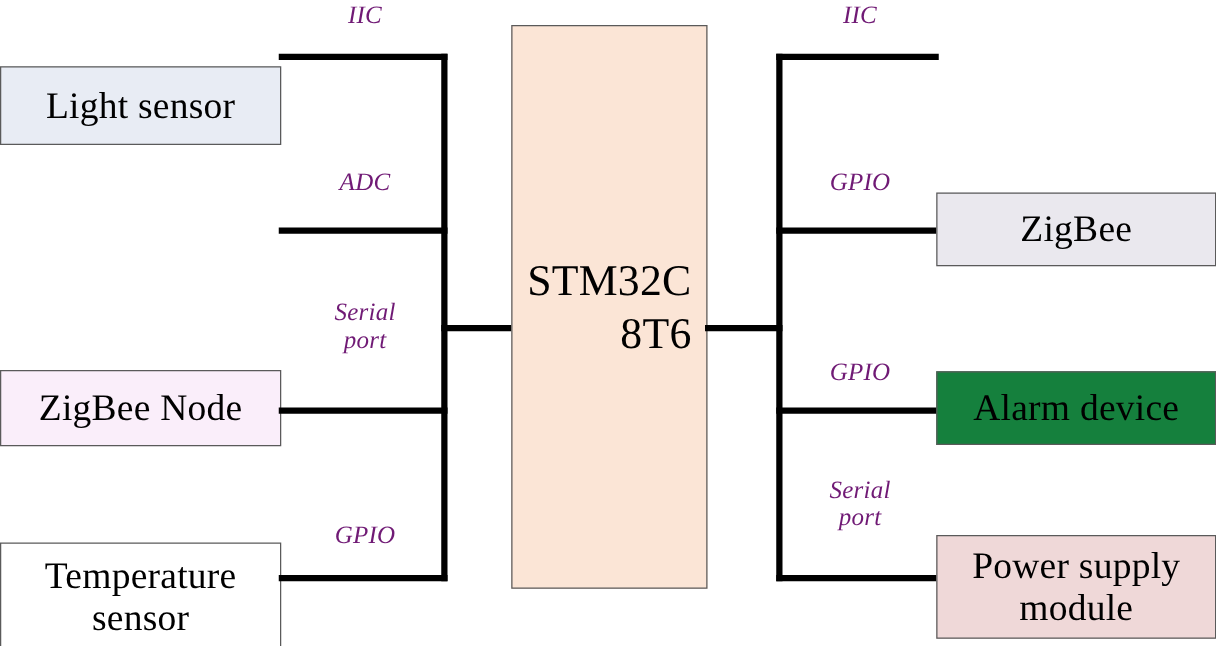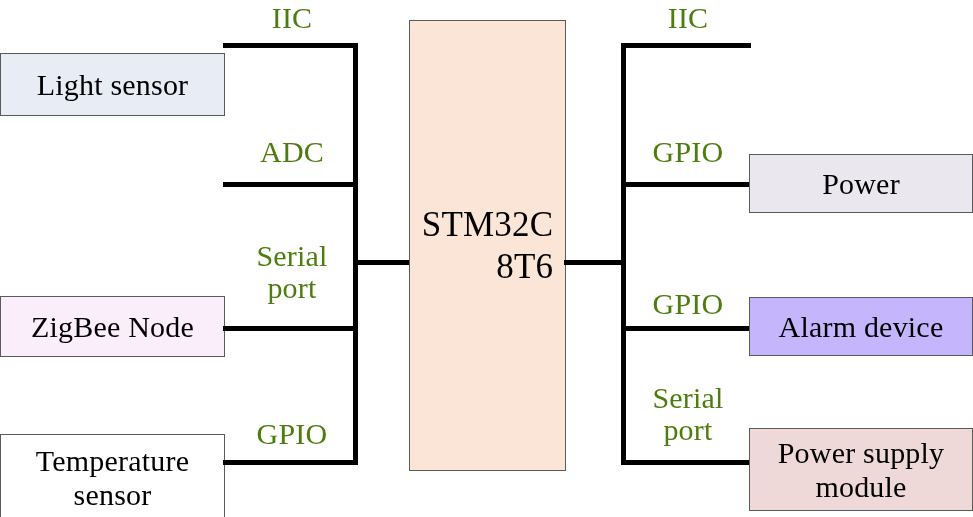--- a/index.html
+++ b/index.html
@@ -43,26 +43,27 @@
   .wire {
     position: absolute;
     background: #000000;
   }
   .wire.h { height: 5px; }
   .wire.v { width: 5px; }
 
   
   .bus-label {
     position: absolute;
-    color: #4d7c0f;
-    font-size: 30px;
+    color: #701a75;
+    font-size: 20px;
     line-height: 1.08;
     text-align: center;
     white-space: pre-line;
     letter-spacing: 0.2px;
+    font-style: italic;
   }
 </style>
 </head>
 <body>
 
 <div id="diagram">
 
   <div class="node" style="left: 0px; top: 10px; width: 225px; height: 63px; background: rgb(232, 236, 244); border-color: rgb(90, 90, 90); margin-top: 43px;">Light sensor</div>
 
 
@@ -104,20 +105,20 @@
   <div class="bus-label" style="left:628px; top:2px; width:120px;">IIC</div>
 
   <div class="bus-label" style="left:628px; top:136px; width:120px;">GPIO</div>
 
   <div class="bus-label" style="left:628px; top:288px; width:120px;">GPIO</div>
 
   <div class="bus-label" style="left:628px; top:382px; width:120px;">Serial
 port</div>
 
 
-  <div class="node" style="left: 749px; top: 154px; width: 224px; height: 59px; background: rgb(234, 232, 238); border-color: rgb(90, 90, 90);">Power</div>
+  <div class="node" style="left: 749px; top: 154px; width: 224px; height: 59px; background: rgb(234, 232, 238); border-color: rgb(90, 90, 90);">ZigBee</div>
 
-  <div class="node" style="left: 749px; top: 297px; width: 224px; height: 59px; background: #c4b5fd; border-color: rgb(90, 90, 90);">Alarm device</div>
+  <div class="node" style="left: 749px; top: 297px; width: 224px; height: 59px; background: #15803d; border-color: rgb(90, 90, 90);">Alarm device</div>
 
   <div class="node" style="left: 749px; top: 428px; width: 224px; height: 83px; background: rgb(239, 216, 216); border-color: rgb(90, 90, 90);">Power supply
 module</div>
 
 </div>
 
 </body></html>

